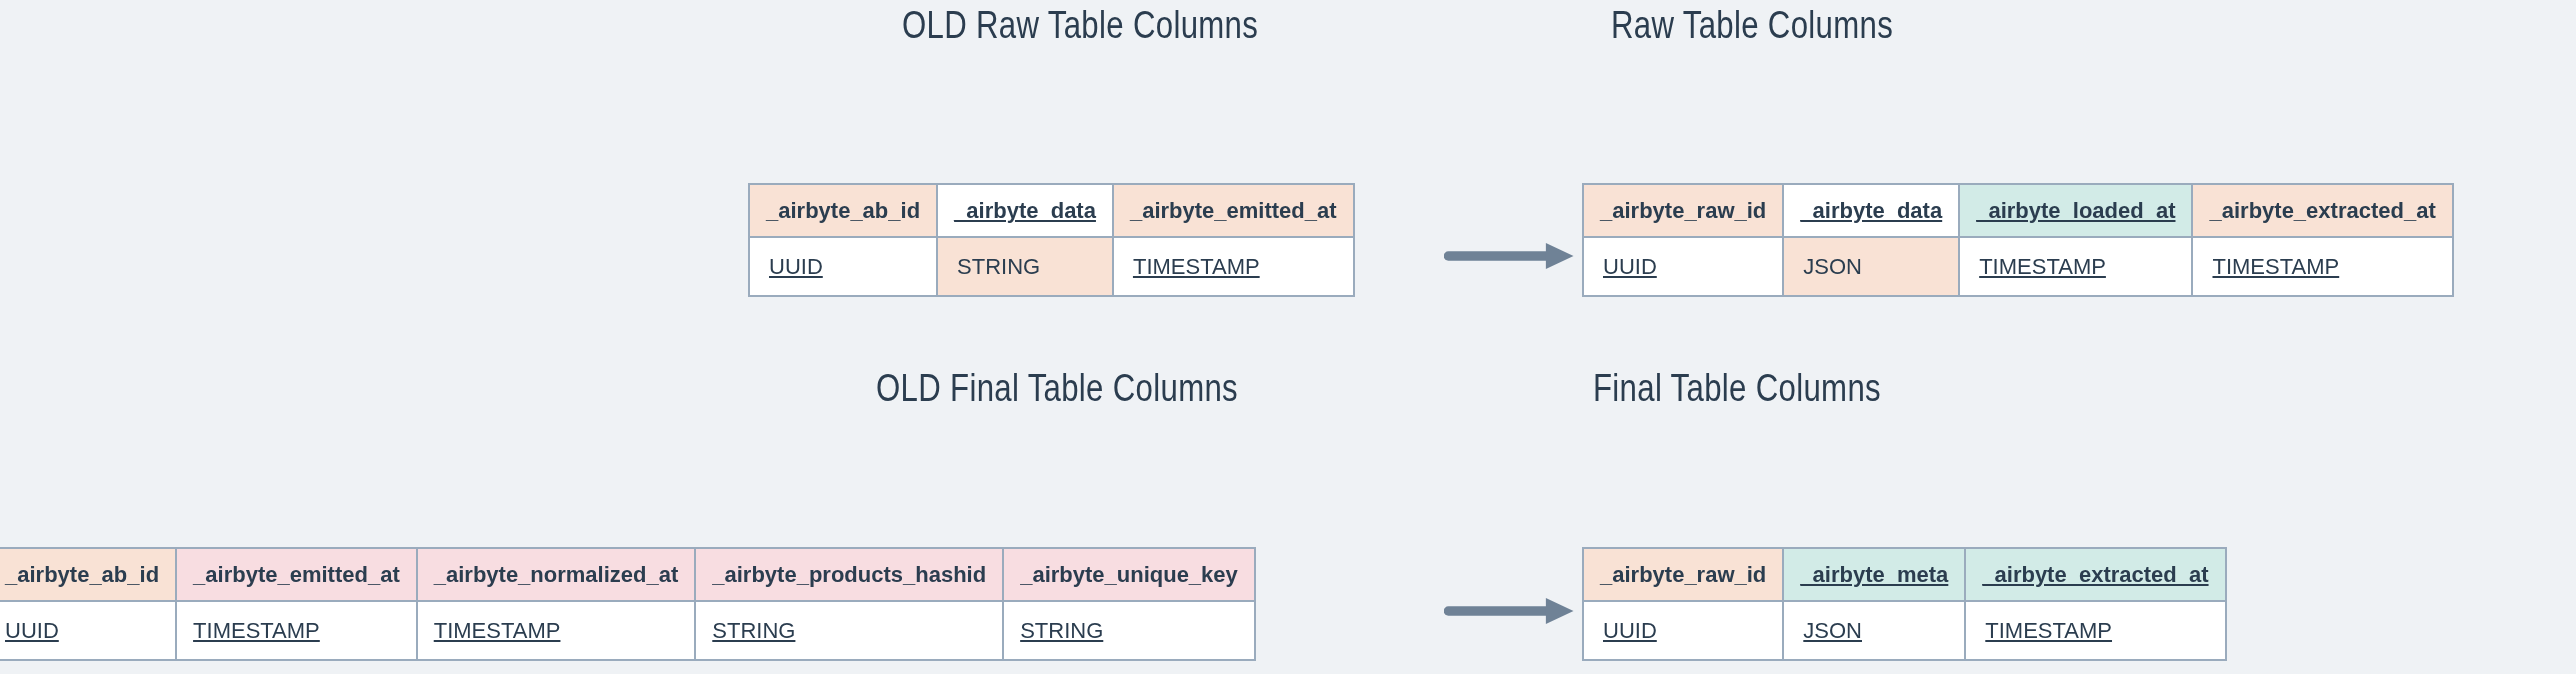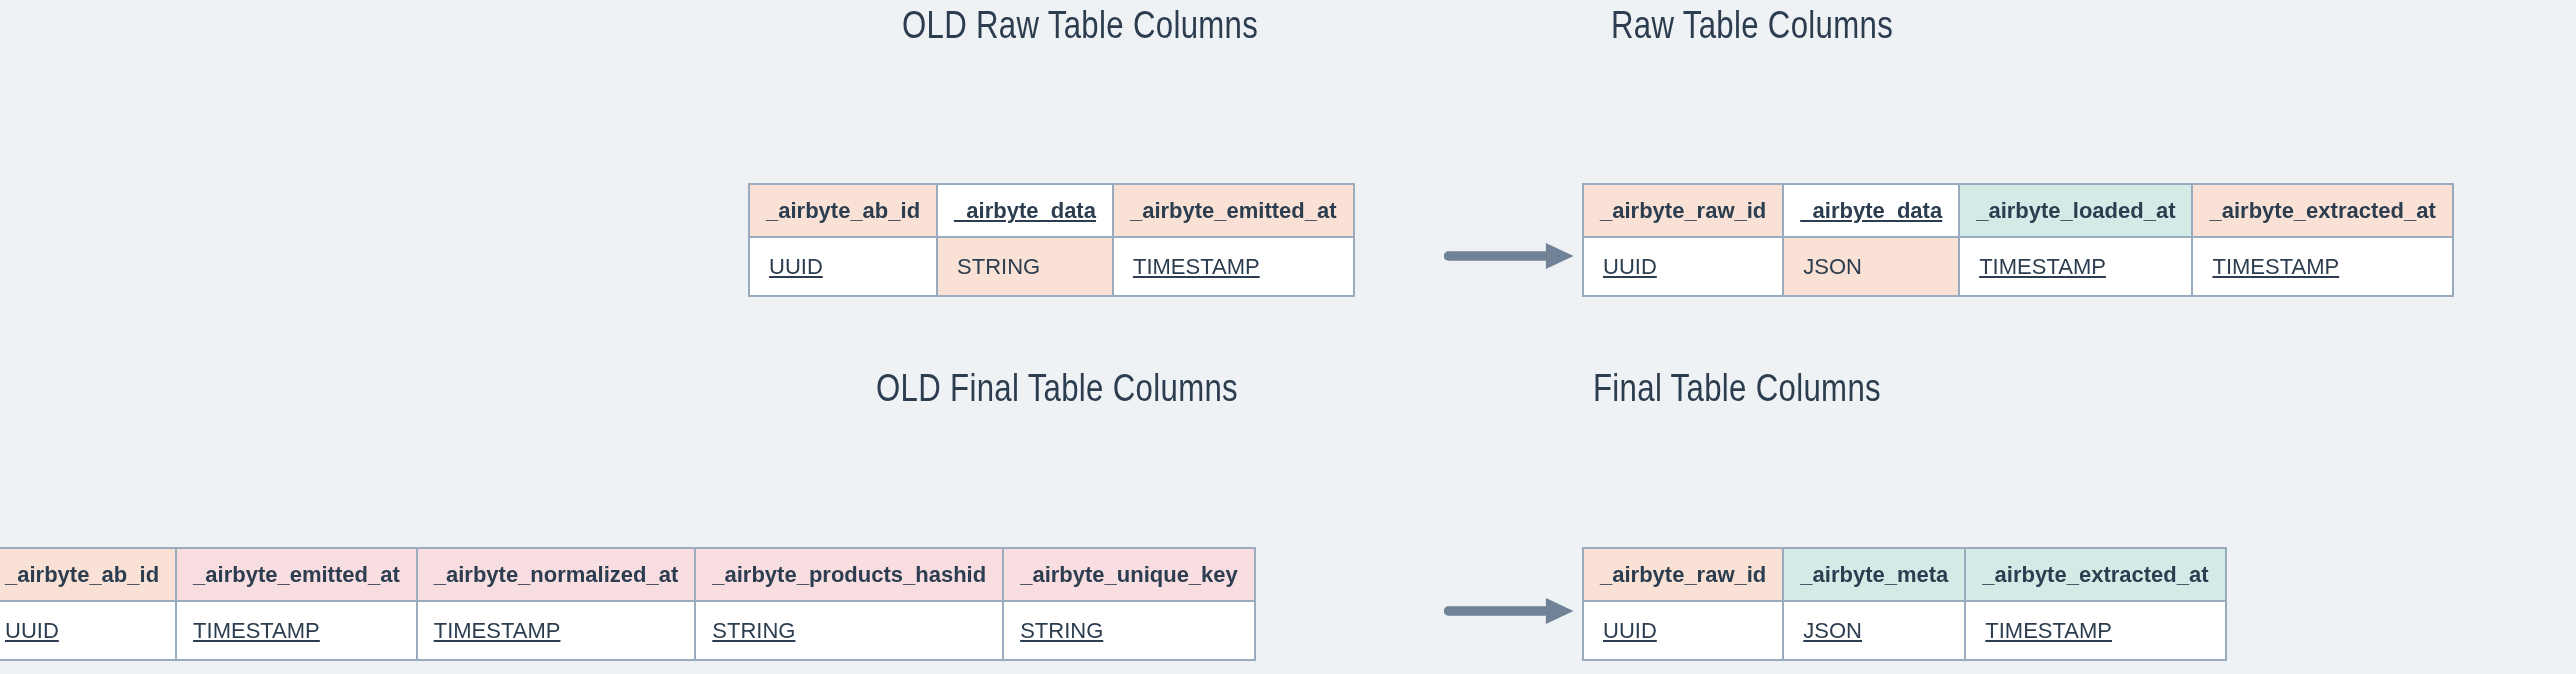--- a/index.html
+++ b/index.html
@@ -55,21 +55,21 @@
     line-height:57px;
     text-align:left;
     vertical-align:middle;
     margin-left:20px;
   }
   .tbl tr.hdr td{border-bottom:2.2px solid #9aabbd;}
   .tbl td + td{border-left:2.2px solid #9aabbd;}
 
   .c-peach{background:#f9e2d5 !important;}
   .c-pink {background:#f8dde1 !important;}
-  .c-mint {background:#d2ebe7 !important;}
+  .c-mint {background:#d2ebe7 !important;text-decoration:underline;}
   .c-white{background:#ffffff !important;text-decoration:underline;}
 
   
   .tbl.center tr.body td{text-align:left;padding-left:19px;}
 
   
   .arrow{position:absolute;}
   .arrow svg{display:block;}
 </style>
 </head>

